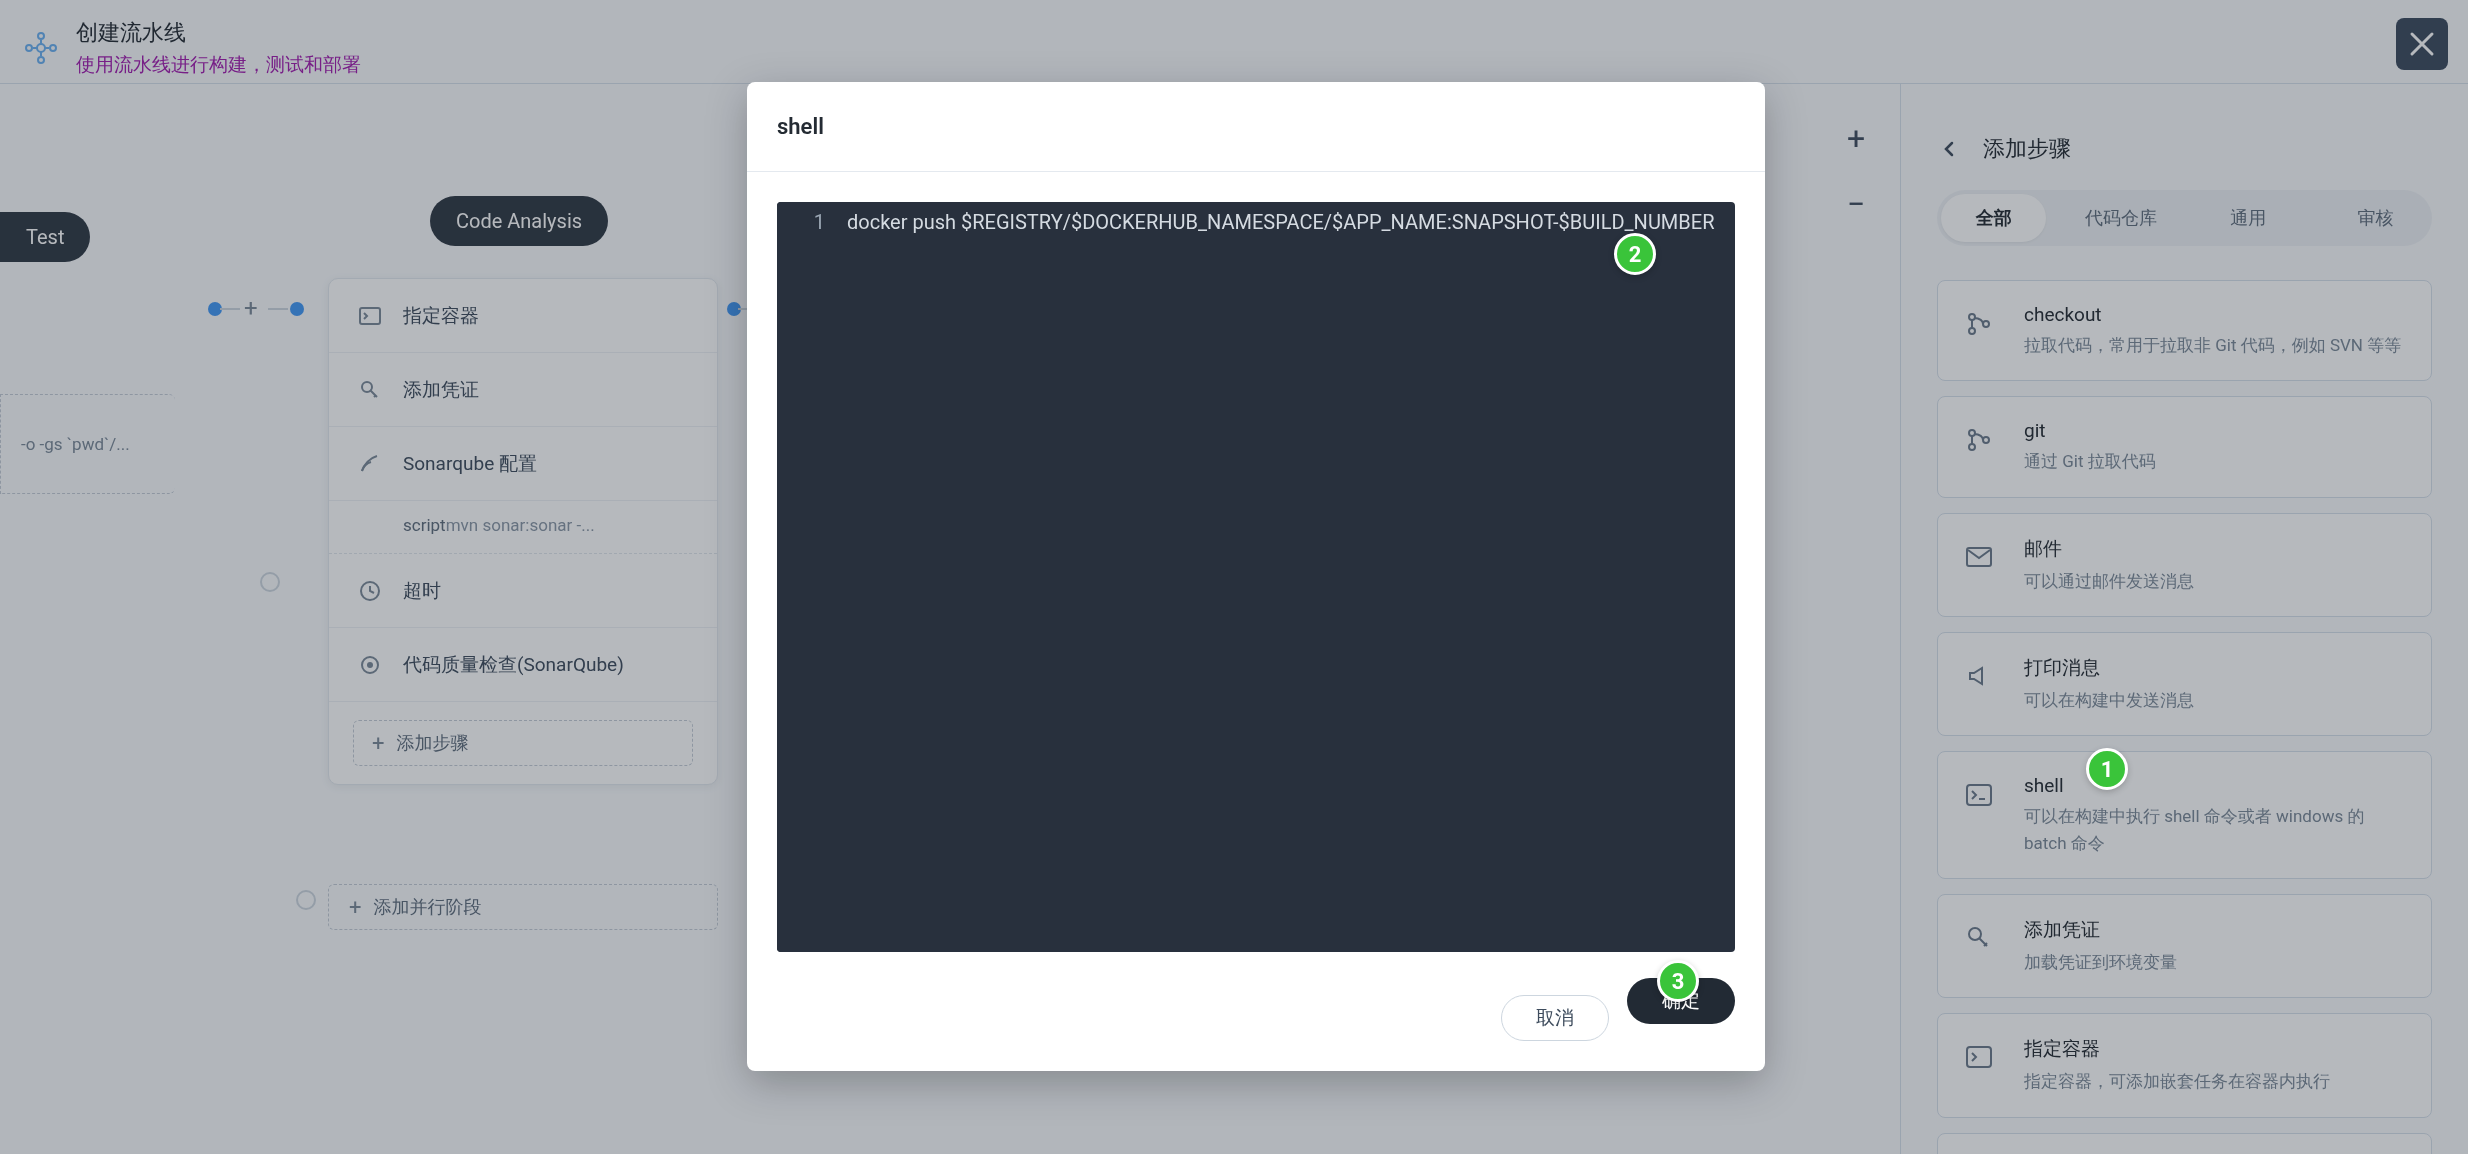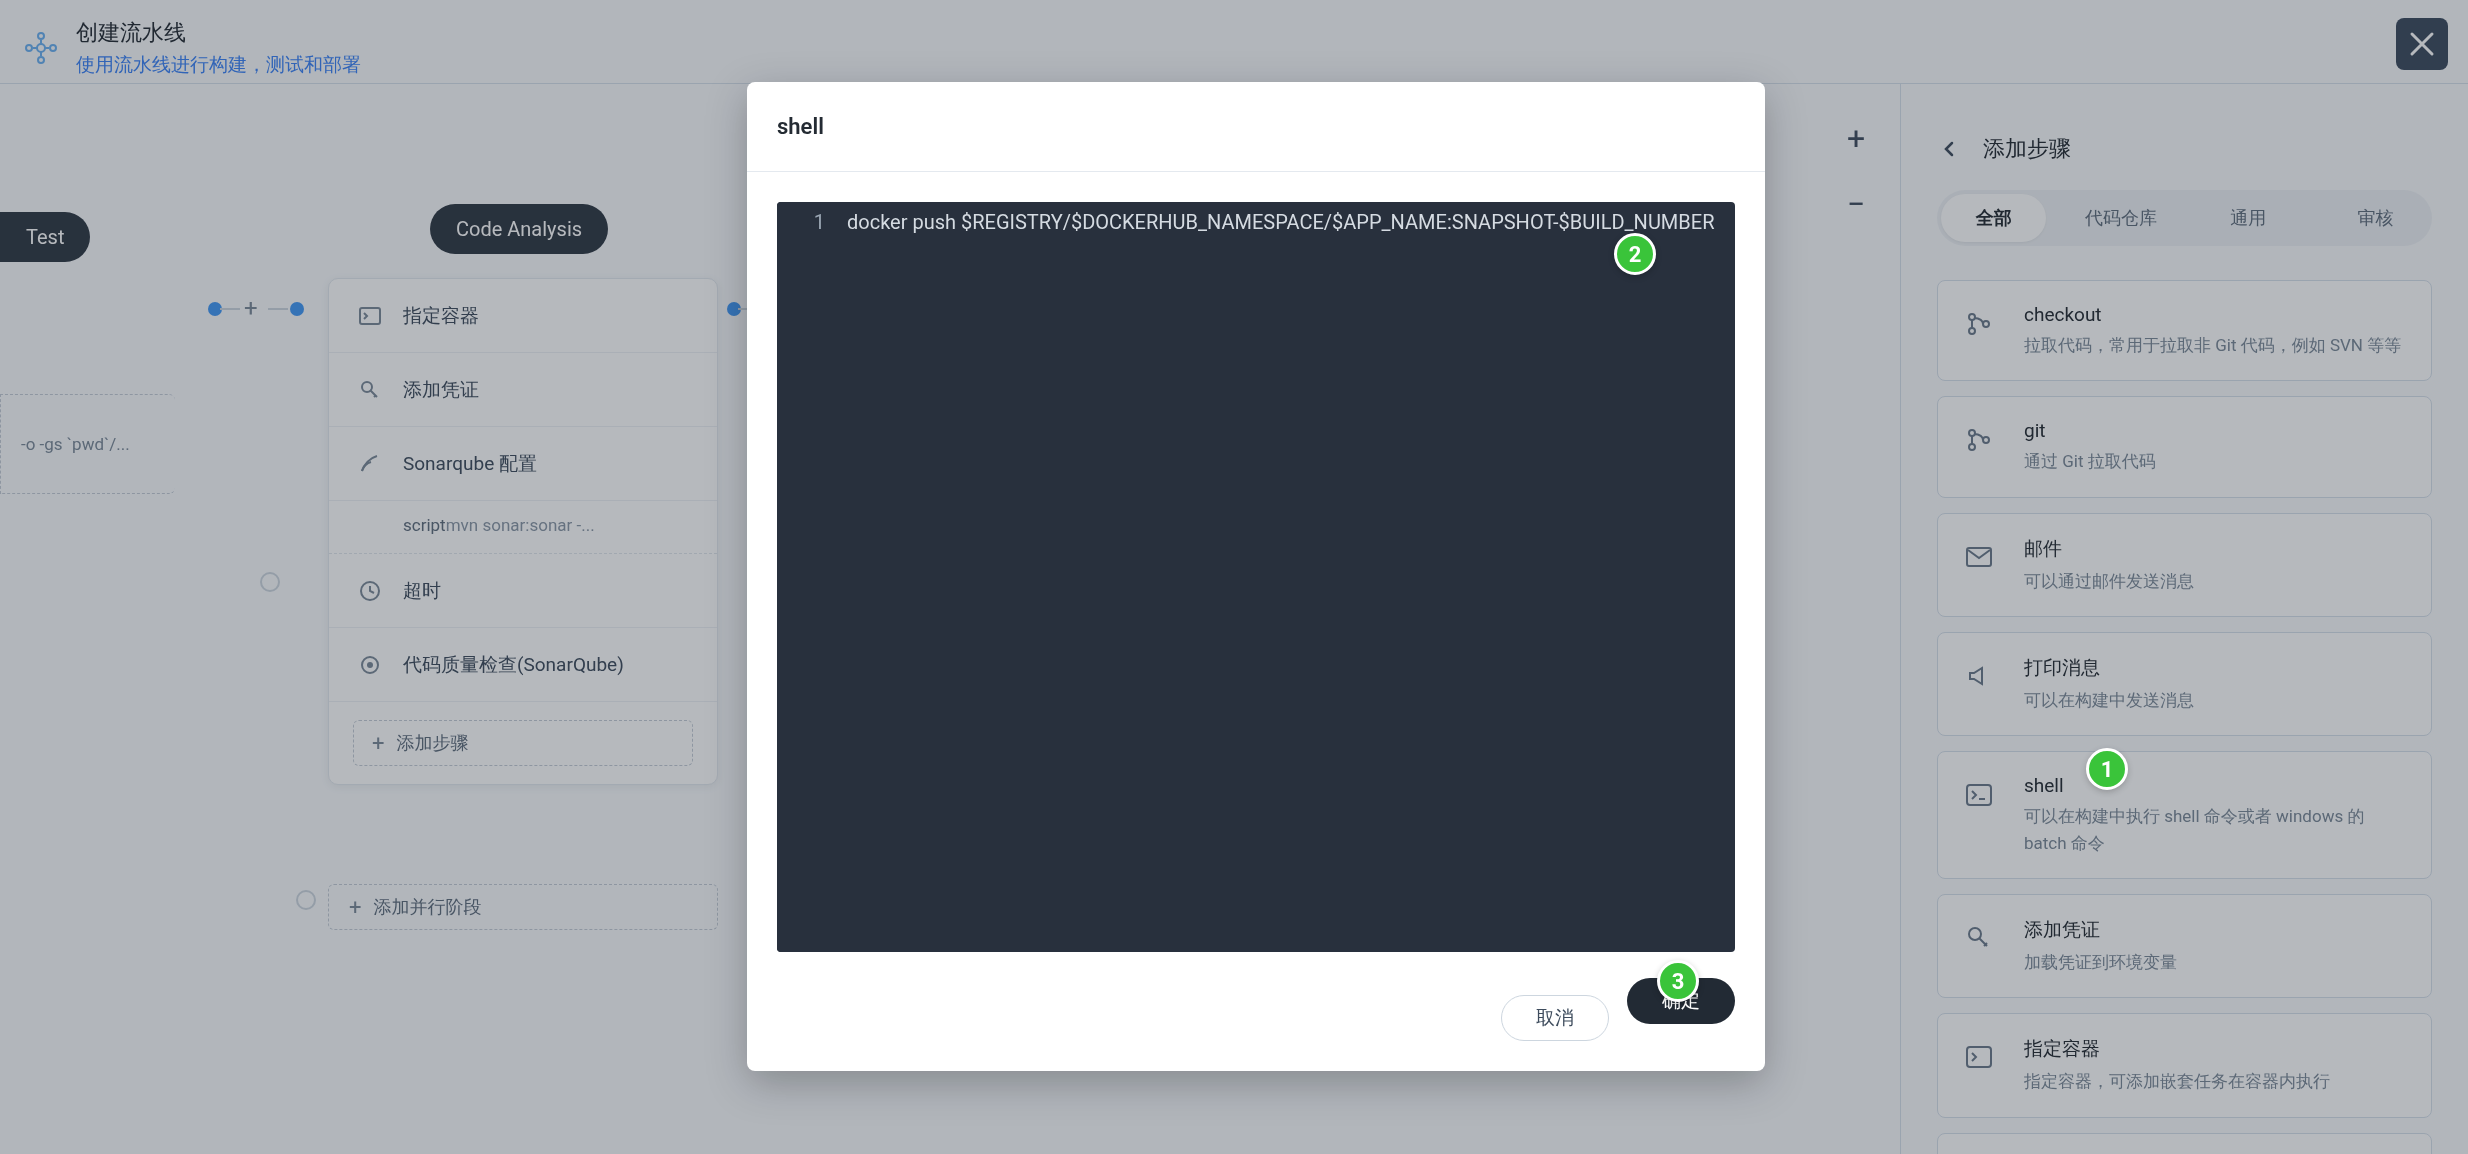--- a/index.html
+++ b/index.html
@@ -22,21 +22,21 @@
   display: flex; align-items: center;
   padding: 12px 30px 0 20px;
   border-bottom: 1px solid #d6e0ea;
 }
 .hdr-logo {
   width: 42px; height: 42px;
   display: flex; align-items: center; justify-content: center;
   margin-right: 14px;
 }
 .hdr-title { font-size: 22px; color: #242b33; font-weight: 500; }
-.hdr-sub   { font-size: 19px; color: #3b82f6; margin-top: 4px; }
+.hdr-sub   { font-size: 19px; color: #a21caf; margin-top: 4px; }
 .hdr-close {
   position: absolute; right: 20px; top: 18px;
   width: 52px; height: 52px; border-radius: 8px;
   background: #3b4a5e; color: #fff;
   display: flex; align-items: center; justify-content: center;
   font-size: 34px; cursor: pointer;
 }
 
 .canvas {
   position: absolute;
@@ -204,21 +204,21 @@
 </div>
 
 <div class="canvas">
 
   <div class="zoom-btns">
     <div class="zoom-b">+</div>
     <div class="zoom-b">−</div>
   </div>
 
   <div class="stage-pill" style="left:0; top:128px; border-top-left-radius:0;border-bottom-left-radius:0;">Test</div>
-  <div class="stage-pill" style="left:430px; top:120px;">Code Analysis</div>
+  <div class="stage-pill" style="left:430px; top:112px;">Code Analysis</div>
 
   <span class="conn-dot" style="left:208px; top:218px;"></span>
   <span class="conn-line" style="left:220px; top:224px; width:20px;"></span>
   <span style="position:absolute;left:244px;top:210px;font-size:24px;color:#7b8998;">+</span>
   <span class="conn-line" style="left:268px; top:224px; width:20px;"></span>
   <span class="conn-dot" style="left:290px; top:218px;"></span>
 
   <span class="conn-dot" style="left:727px; top:218px;"></span>
   <span class="conn-line" style="left:738px; top:224px; width:22px;"></span>
 

